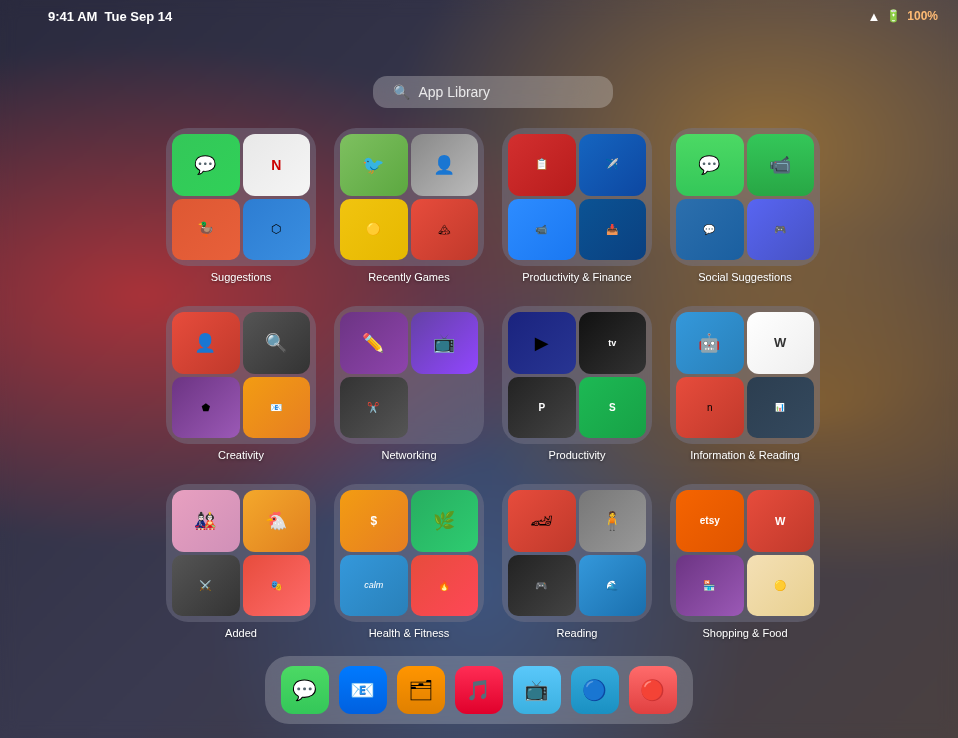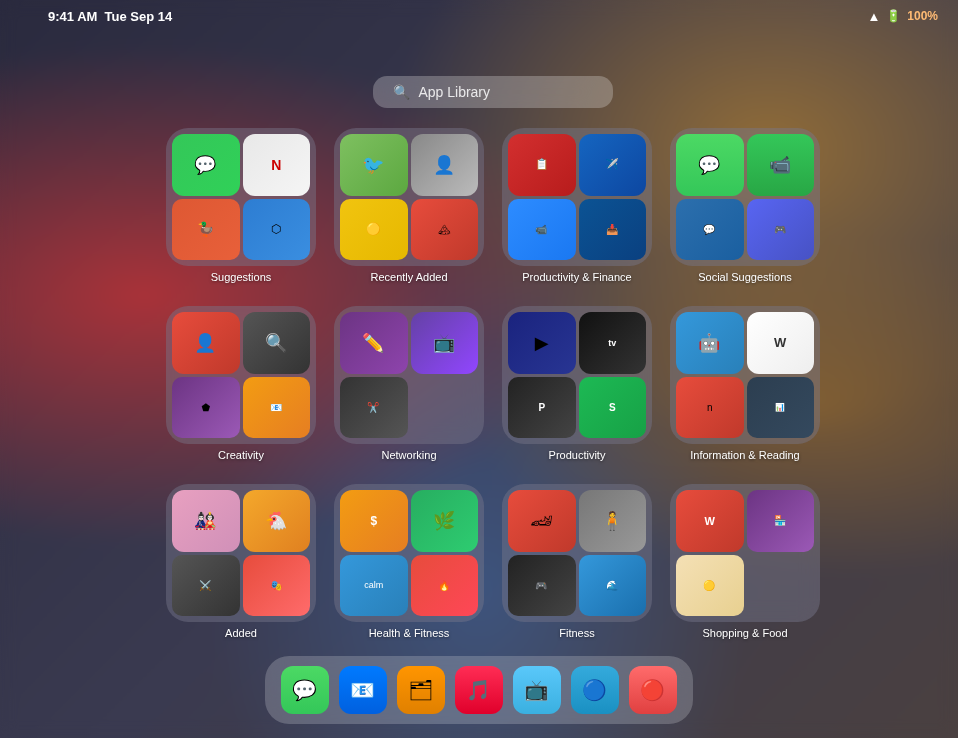--- a/index.html
+++ b/index.html
@@ -324,21 +324,21 @@
         <div class="app-icon large" style="background:linear-gradient(135deg,#888,#bbb);">
             <span class="cell-icon">👤</span>
           </div>
         <div class="app-icon" style="background:linear-gradient(135deg,#f1c40f,#e6b800);">
             <span class="cell-icon" style="font-size:12px;">🟡</span>
           </div>
         <div class="app-icon" style="background:linear-gradient(135deg,#e74c3c,#c0392b);">
             <span class="cell-icon" style="font-size:10px;">🏔</span>
           </div>
       </div>
-      <span class="folder-label">Recently Added</span>
+      <span class="folder-label">Recently Games</span>
     </div>
 
     <div class="category-folder">
       <div class="folder-box productivity">
         <div class="app-icon large" style="background:linear-gradient(135deg,#d32f2f,#b71c1c);">
             <span class="cell-icon" style="font-size:11px;">📋</span>
           </div>
         <div class="app-icon large" style="background:linear-gradient(135deg,#1565c0,#0d47a1);">
             <span class="cell-icon" style="font-size:11px;">✈️</span>
           </div>
@@ -459,21 +459,21 @@
 
     <div class="category-folder">
       <div class="folder-box health">
         <div class="app-icon large" style="background:linear-gradient(135deg,#f39c12,#e67e22);">
             <span class="cell-icon" style="color:white;font-weight:bold;font-size:12px;">$</span>
           </div>
         <div class="app-icon large" style="background:linear-gradient(135deg,#27ae60,#2ecc71);">
             <span class="cell-icon">🌿</span>
           </div>
         <div class="app-icon" style="background:linear-gradient(135deg,#3498db,#2980b9);">
-            <span class="cell-icon" style="font-size:9px;color:white;">calm</span>
+            <span class="cell-icon" style="font-size:9px;color:white;font-style:italic;">calm</span>
           </div>
         <div class="app-icon" style="background:linear-gradient(135deg,#e74c3c,#ff4757);">
             <span class="cell-icon" style="font-size:10px;">🔥</span>
           </div>
       </div>
       <span class="folder-label">Health &amp; Fitness</span>
     </div>
 
     <div class="category-folder">
       <div class="folder-box arcade">
@@ -483,25 +483,28 @@
         <div class="app-icon large" style="background:linear-gradient(135deg,#777,#999);">
             <span class="cell-icon">🧍</span>
           </div>
         <div class="app-icon" style="background:linear-gradient(135deg,#222,#444);">
             <span class="cell-icon" style="font-size:10px;">🎮</span>
           </div>
         <div class="app-icon" style="background:linear-gradient(135deg,#3498db,#1a6fad);">
             <span class="cell-icon" style="font-size:10px;">🌊</span>
           </div>
       </div>
-      <span class="folder-label">Fitness</span>
+      <span class="folder-label">Reading</span>
     </div>
 
     <div class="category-folder">
       <div class="folder-box shopping">
+        <div class="app-icon large" style="background:linear-gradient(135deg,#f56400,#e05500);">
+            <span class="cell-icon" style="color:white;font-weight:bold;font-size:10px;">etsy</span>
+          </div>
         <div class="app-icon large" style="background:linear-gradient(135deg,#e74c3c,#c0392b);">
             <span class="cell-icon" style="color:white;font-weight:bold;font-size:11px;">W</span>
           </div>
         <div class="app-icon" style="background:linear-gradient(135deg,#6c3483,#9b59b6);">
             <span class="cell-icon" style="font-size:10px;">🏪</span>
           </div>
         <div class="app-icon" style="background:linear-gradient(135deg,#f4e0b5,#e8d090);">
             <span class="cell-icon" style="font-size:10px;">🟡</span>
           </div>
       </div>

